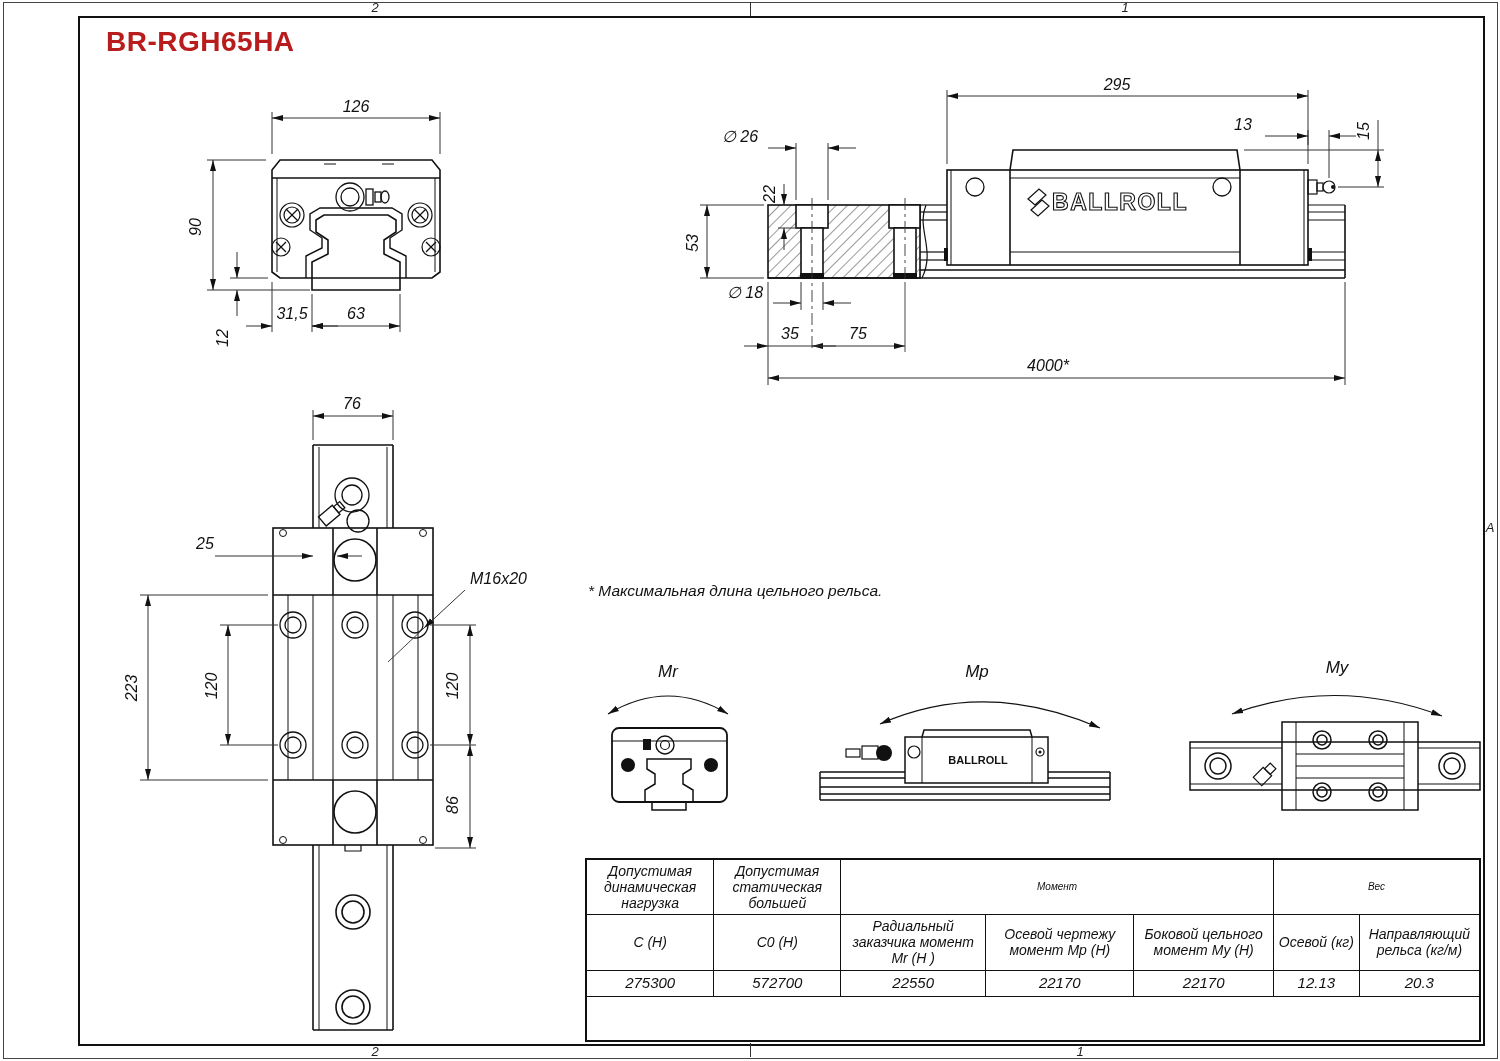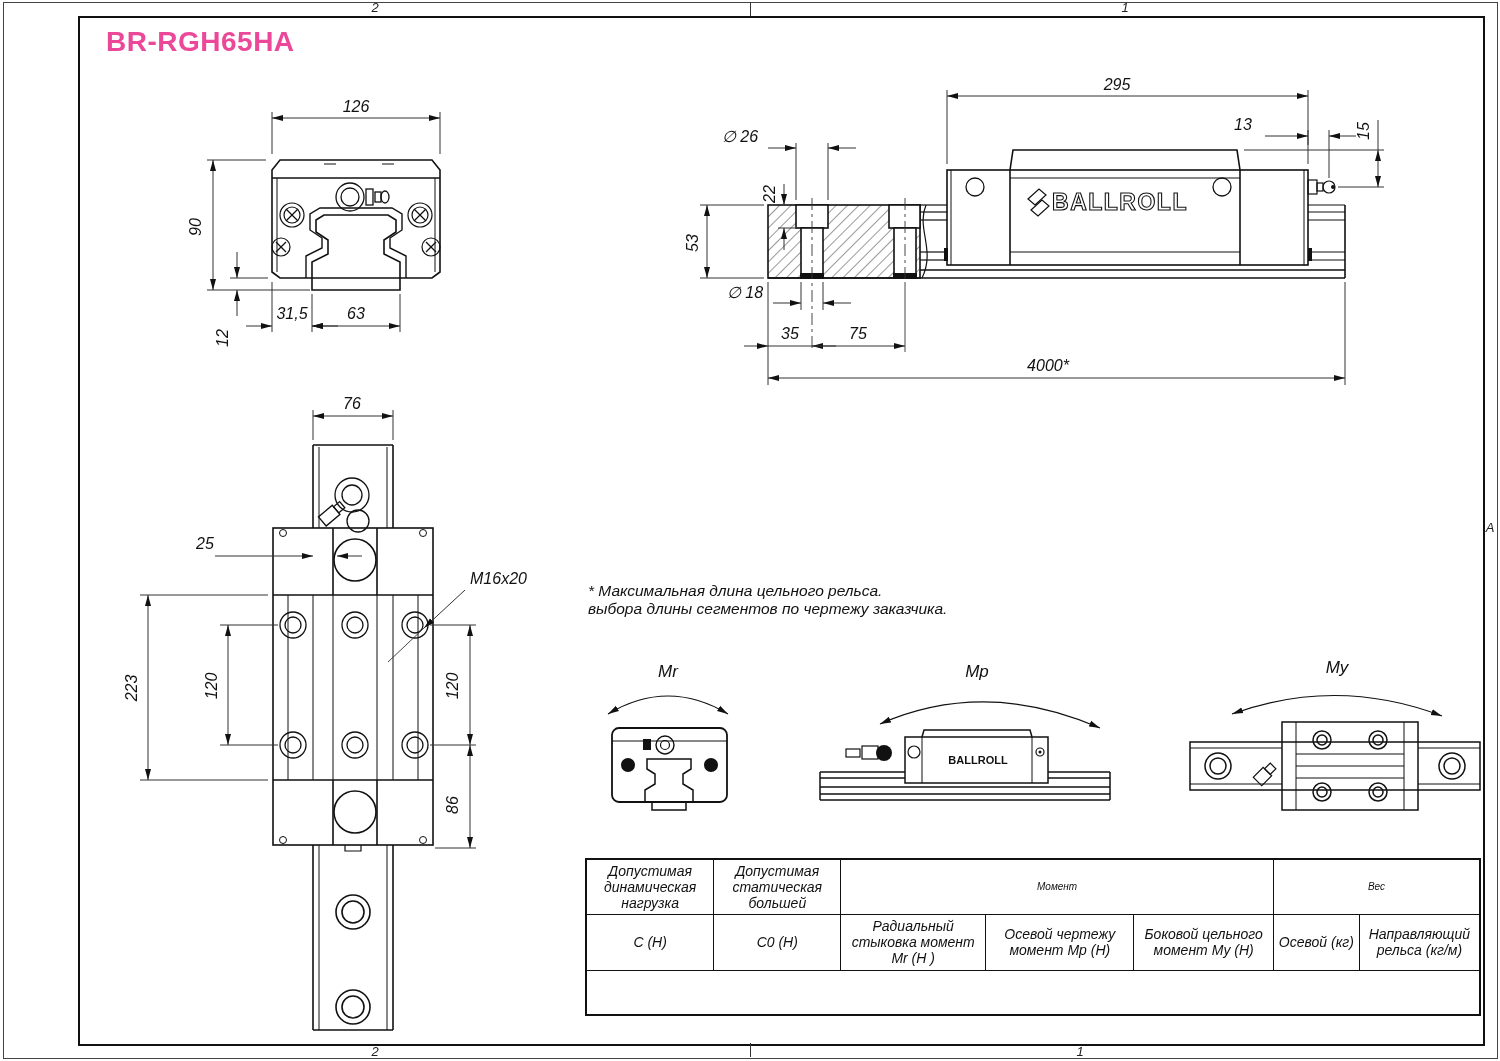--- a/index.html
+++ b/index.html
@@ -2,26 +2,26 @@
 <html><head>
 <meta charset="utf-8">
 <style>
   html,body{margin:0;padding:0;background:#e8e8e8;}
   .sheet{position:relative;width:1500px;height:1061px;background:#ffffff;overflow:hidden;
          font-family:"Liberation Sans",sans-serif;color:#111;}
   .sheet-border{position:absolute;left:3px;top:2px;width:1493px;height:1055px;border:1px solid #444;}
   .frame{position:absolute;left:78px;top:16px;width:1403px;height:1026px;border:2.5px solid #111;}
   .ztick{position:absolute;width:1px;background:#333;}
   .zone{position:absolute;font-style:italic;font-size:13px;color:#222;text-align:center;width:70px;}
-  .title{position:absolute;left:106px;top:26px;font-size:28px;font-weight:bold;letter-spacing:.5px;color:#ec4899;}
+  .title{position:absolute;left:106px;top:26px;font-size:28px;font-weight:bold;letter-spacing:.5px;color:#b91c1c;}
   svg text{font-family:"Liberation Sans",sans-serif;}
   .dim{font-size:16px;font-style:italic;fill:#111;}
   .mlab{font-size:17px;font-style:italic;fill:#111;}
   .notes{position:absolute;left:588px;top:582px;width:830px;font-style:italic;font-size:15.5px;line-height:18px;color:#111;}
-  .notes .n1{}
+  .notes .n1{margin-bottom:18px;}
   .spec{position:absolute;left:585px;top:858px;width:896px;border-collapse:collapse;table-layout:fixed;}
   .spec td{border:1.4px solid #111;text-align:center;vertical-align:middle;font-style:italic;
            font-size:14px;line-height:16px;padding:1px 3px;color:#111;}
   .spec{border:2.5px solid #111;}
   .spec .val{font-size:15px;}
   .spec .grp{font-size:10px;}
 </style>
 </head>
 <body>
 
@@ -378,21 +378,20 @@
       <g transform="rotate(-45 1266 773)" stroke-width="1.2">
         <rect x="1254" y="767" width="14" height="12"></rect>
         <rect x="1268" y="769" width="8" height="8"></rect>
       </g>
     </g>
     <text class="mlab" x="1337" y="673" text-anchor="middle">My</text>
   </svg>
 
   <div class="notes">
     <div class="n1">* Максимальная длина цельного рельса.</div>
-    <div>выбора длины сегментов по чертежу заказчика.</div>
   </div>
 
   <table class="spec">
     <colgroup>
       <col style="width:14.3%">
         <col style="width:14.2%">
         <col style="width:16.2%">
       <col style="width:16.6%">
         <col style="width:15.6%">
         <col style="width:9.6%">
@@ -401,24 +400,33 @@
     <tbody>
         <tr style="height:55px;">
       <td>Допустимая динамическая нагрузка</td>
       <td>Допустимая статическая большей</td>
       <td class="grp" colspan="3">Момент</td>
       <td class="grp" colspan="2">Вес</td>
     </tr>
     <tr style="height:56px;">
       <td>C (H)</td>
       <td>C0 (H)</td>
-      <td>Радиальный стыковка момент Mr (H )</td>
+      <td>Радиальный заказчика момент Mr (H )</td>
       <td>Осевой чертежу момент Мр (Н)</td>
       <td>Боковой цельного момент Му (Н)</td>
       <td>Осевой (кг)</td>
       <td>Направляющий рельса (кг/м)</td>
+    </tr>
+    <tr style="height:26px;">
+      <td class="val">275300</td>
+      <td class="val">572700</td>
+      <td class="val">22550</td>
+      <td class="val">22170</td>
+      <td class="val">22170</td>
+      <td class="val">12.13</td>
+      <td class="val">20.3</td>
     </tr>
     <tr style="height:45px;">
       <td colspan="7"></td>
     </tr>
   </tbody>
     </table>
 </div>
 
 </body></html>

